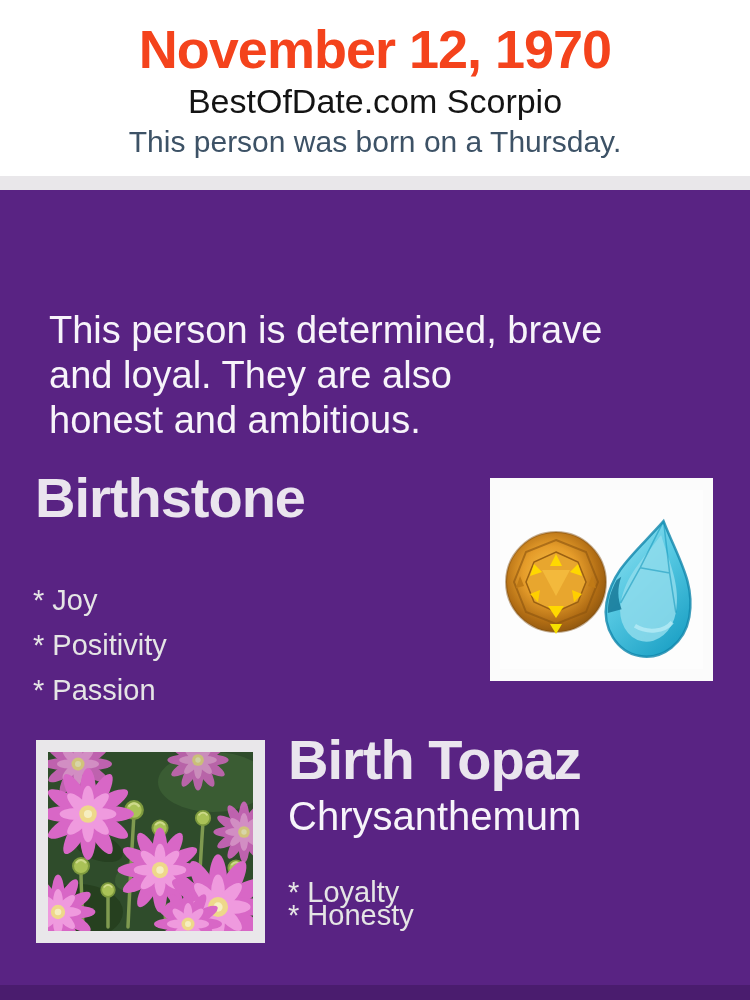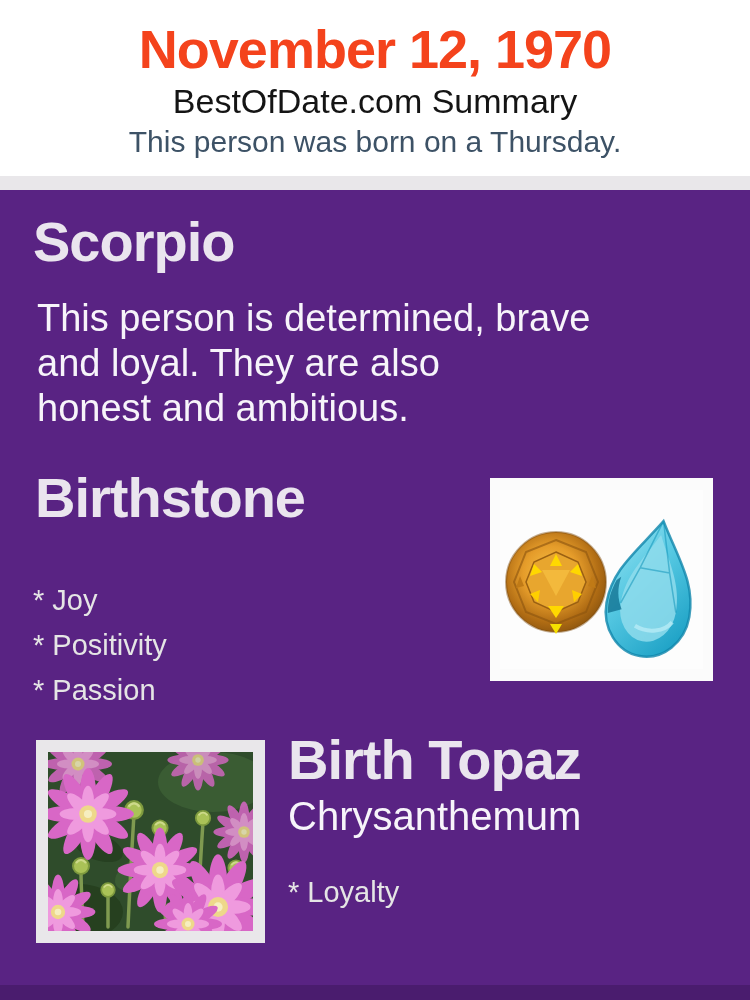--- a/index.html
+++ b/index.html
@@ -13,21 +13,21 @@
   .born-line{margin-top:5px;font-size:30px;line-height:34px;color:#3d5266;}
 
   
   .divider{position:absolute;top:176px;left:0;width:750px;height:14px;background:#e9e7ea;}
 
   
   .main{position:absolute;top:190px;left:0;width:750px;height:810px;background:#592383;color:#ffffff;}
   h2.sec-title{margin:0;font-size:56px;line-height:60px;font-weight:bold;color:#eae5ee;letter-spacing:-1px;}
   .subtitle{font-size:40px;line-height:44px;color:#f7f4fa;}
   .trait{font-size:29px;line-height:33px;color:#e5e5e5;}
-  .desc{margin:4px;font-size:38px;line-height:45px;color:#f7f4fa;white-space:pre-line;}
+  .desc{margin:16px;font-size:38px;line-height:45px;color:#f7f4fa;white-space:pre-line;}
 
   .zodiac-title{position:absolute;left:33px;top:22px;}
   .zodiac-desc{position:absolute;left:33px;top:102px;}
 
   .birthstone-title{position:absolute;left:35px;top:278px;}
   .birthstone-sub{position:absolute;left:33px;top:343px;}
   .bs-trait-0{position:absolute;left:33px;top:394px;}
   .bs-trait-1{position:absolute;left:33px;top:439px;}
   .bs-trait-2{position:absolute;left:33px;top:484px;}
 
@@ -45,29 +45,28 @@
 
   .footer-bar{position:absolute;left:0;bottom:0;width:750px;height:15px;background:#4a1c6e;}
 </style>
 </head>
 <body>
 
 <div class="page">
 
   <header class="header">
     <h1 class="date-title">November 12, 1970</h1>
-    <div class="site-summary">BestOfDate.com Summary</div>
+    <div class="site-summary">BestOfDate.com Scorpio</div>
     <div class="born-line">This person was born on a Thursday.</div>
   </header>
 
   <div class="divider"></div>
 
   <main class="main">
 
-    <h2 class="sec-title zodiac-title">Scorpio</h2>
     <p class="desc zodiac-desc">This person is determined, brave
 and loyal. They are also
 honest and ambitious.</p>
 
     <h2 class="sec-title birthstone-title">Birthstone</h2>
     <div class="trait bs-trait-0">* Joy</div>
     <div class="trait bs-trait-1">* Positivity</div>
     <div class="trait bs-trait-2">* Passion</div>
 
     <figure class="gem-card">
@@ -184,16 +183,17 @@
         <use href="#mum" transform="translate(112,118) scale(1.25)"></use>
         <use href="#mum" transform="translate(170,155) scale(1.55)"></use>
         <use href="#mum" transform="translate(10,160) scale(1.1)"></use>
         <use href="#mum" transform="translate(140,172) scale(1.0)"></use>
       </svg>
     </figure>
 
     <h2 class="sec-title flower-title">Birth Topaz</h2>
     <div class="subtitle flower-sub">Chrysanthemum</div>
     <div class="trait fl-trait-0">* Loyalty</div>
+    <div class="trait fl-trait-1">* Honesty</div>
 
     <div class="footer-bar"></div>
   </main>
 </div>
 
 </body></html>

